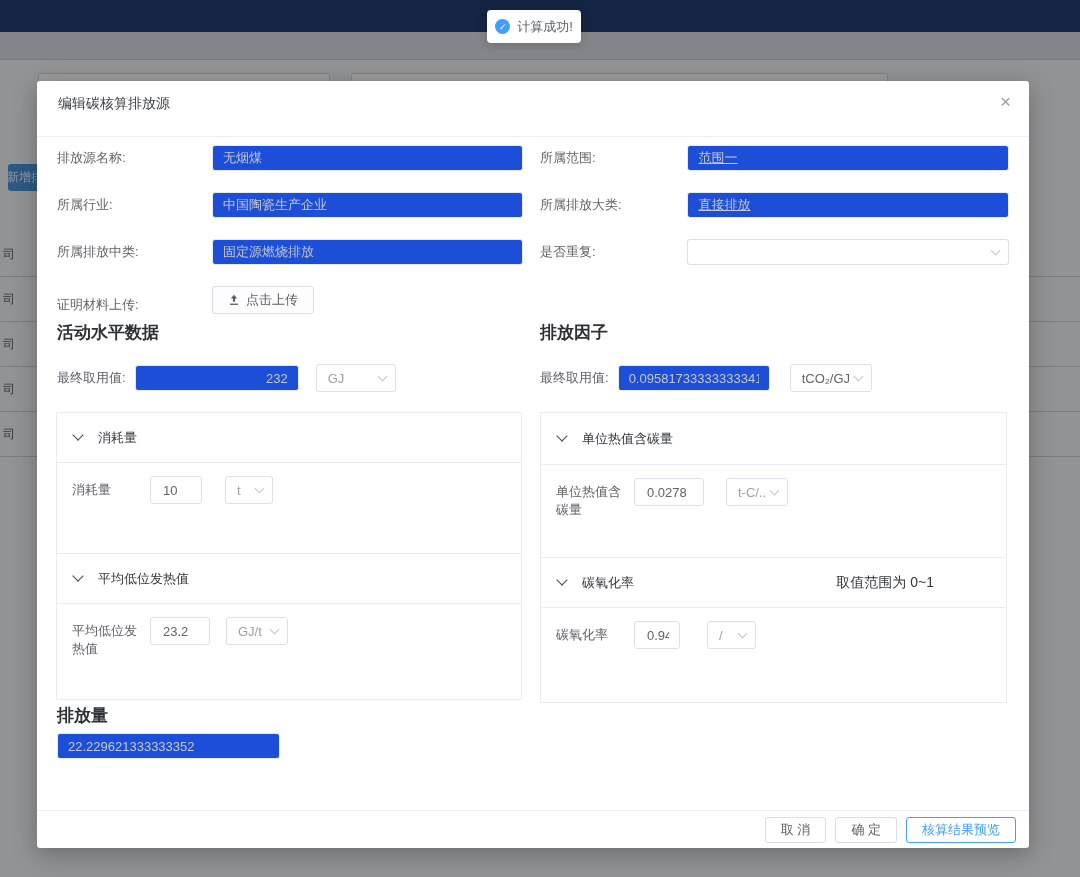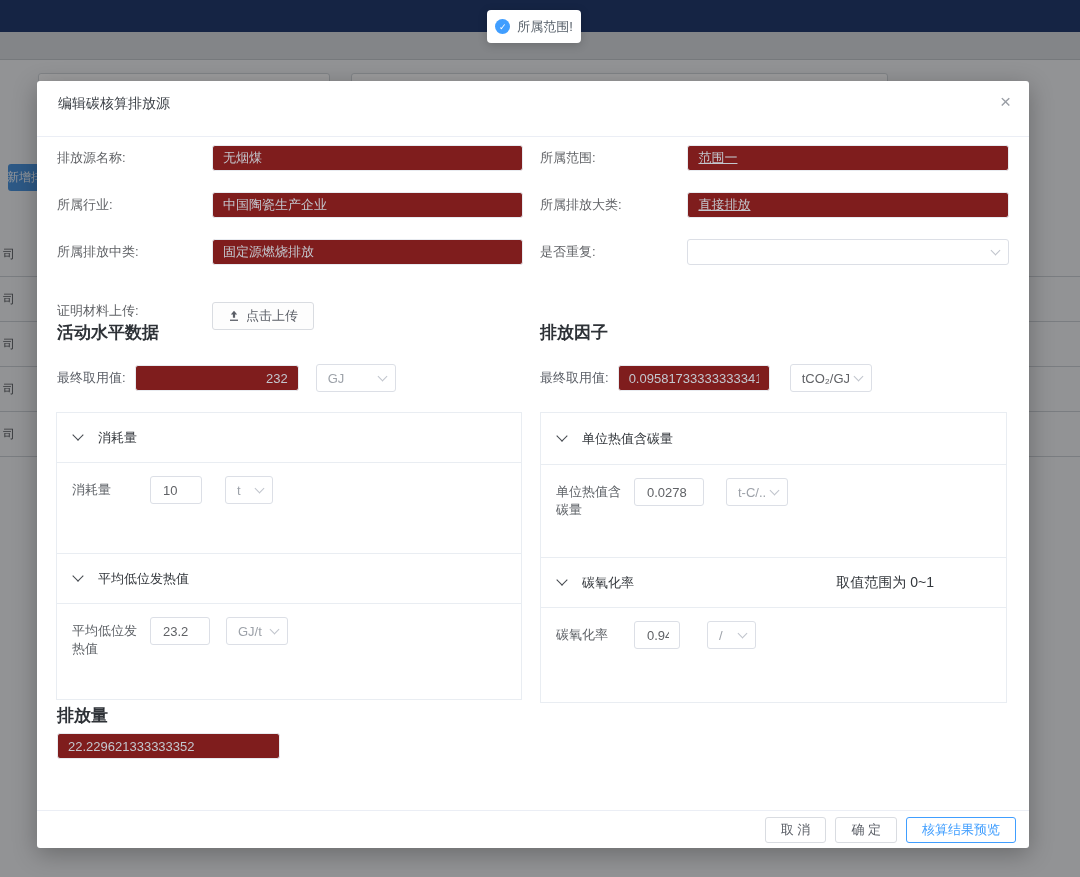--- a/index.html
+++ b/index.html
@@ -40,21 +40,21 @@
 
   .row { position:absolute; left:20px; width:952px; height:26px; display:flex; }
   .r1 { top:64px; } .r2 { top:111px; } .r3 { top:158px; } .r4 { top:205px; height:28px; }
   .fgroup-l { width:466px; display:flex; align-items:center; }
   .fgroup-r { width:469px; margin-left:17px; display:flex; align-items:center; }
   .flabel-l { width:155px; font-size:13px; color:#606266; }
   .flabel-r { width:160px; font-size:13px; color:#606266; }
 
   .inp { height:26px; border:1px solid #dcdfe6; border-radius:3px; font-size:13px; color:#606266;
     padding:0 10px; background:#fff; font-family:inherit; outline:none; }
-  .inp:disabled { background:#7f1d1d; border-color:#e8ebf0; color:#c3c7ce; }
+  .inp:disabled { background:#1d4ed8; border-color:#e8ebf0; color:#c3c7ce; }
   .w-l { width:311px; } .w-r { width:347px;text-decoration:underline; }
 
   .sel { height:26px; border:1px solid #dcdfe6; border-radius:3px; display:flex; align-items:center;
     padding:0 9px 0 11px; font-size:13px; color:#606266; background:#fff; cursor:pointer; }
   .sel .txt { flex:1; overflow:hidden; white-space:nowrap; }
   .sel.h28 { height:28px; }
   .sel.dim { color:#9da2a9; }
   .chev { width:7px; height:7px; border-right:1.4px solid #c0c4cc; border-bottom:1.4px solid #c0c4cc;
     transform:rotate(45deg); flex:none; margin-left:6px; margin-top:-4px; }
 
@@ -107,21 +107,21 @@
   <div class="bg-row">司</div>
   <div class="bg-row">司</div>
   <div class="bg-row">司</div>
   <div class="bg-row">司</div>
 </div>
 
 <div class="overlay"></div>
 
 <div class="toast">
   <span class="check-icon">✓</span>
-  <span>所属范围!</span>
+  <span>计算成功!</span>
 </div>
 
 <div class="modal">
 
   <div class="m-header">
     <span class="m-title">编辑碳核算排放源</span>
     <span class="m-close">×</span>
   </div>
 
   <div class="row r1">
@@ -154,21 +154,21 @@
     <div class="fgroup-r">
       <span class="flabel-r">是否重复:</span>
       <div class="sel w-r">
         <span class="txt"></span>
         <span class="chev"></span>
       </div>
     </div>
   </div>
 
   <div class="row r4">
-    <div class="fgroup-l" style="align-items:flex-start;margin-top:16px;">
+    <div class="fgroup-l" style="align-items:flex-end;">
       <span class="flabel-l">证明材料上传:</span>
       <button class="upload-btn">
         <svg width="12" height="12" viewBox="0 0 12 12">
             <path d="M6 0.8 L9.2 4.6 H7.1 V7.8 H4.9 V4.6 H2.8 Z" fill="#5a5e66"></path>
             <rect x="2" y="9.6" width="8" height="1.3" fill="#5a5e66"></rect>
           </svg>
         <span>点击上传</span>
       </button>
     </div>
   </div>

